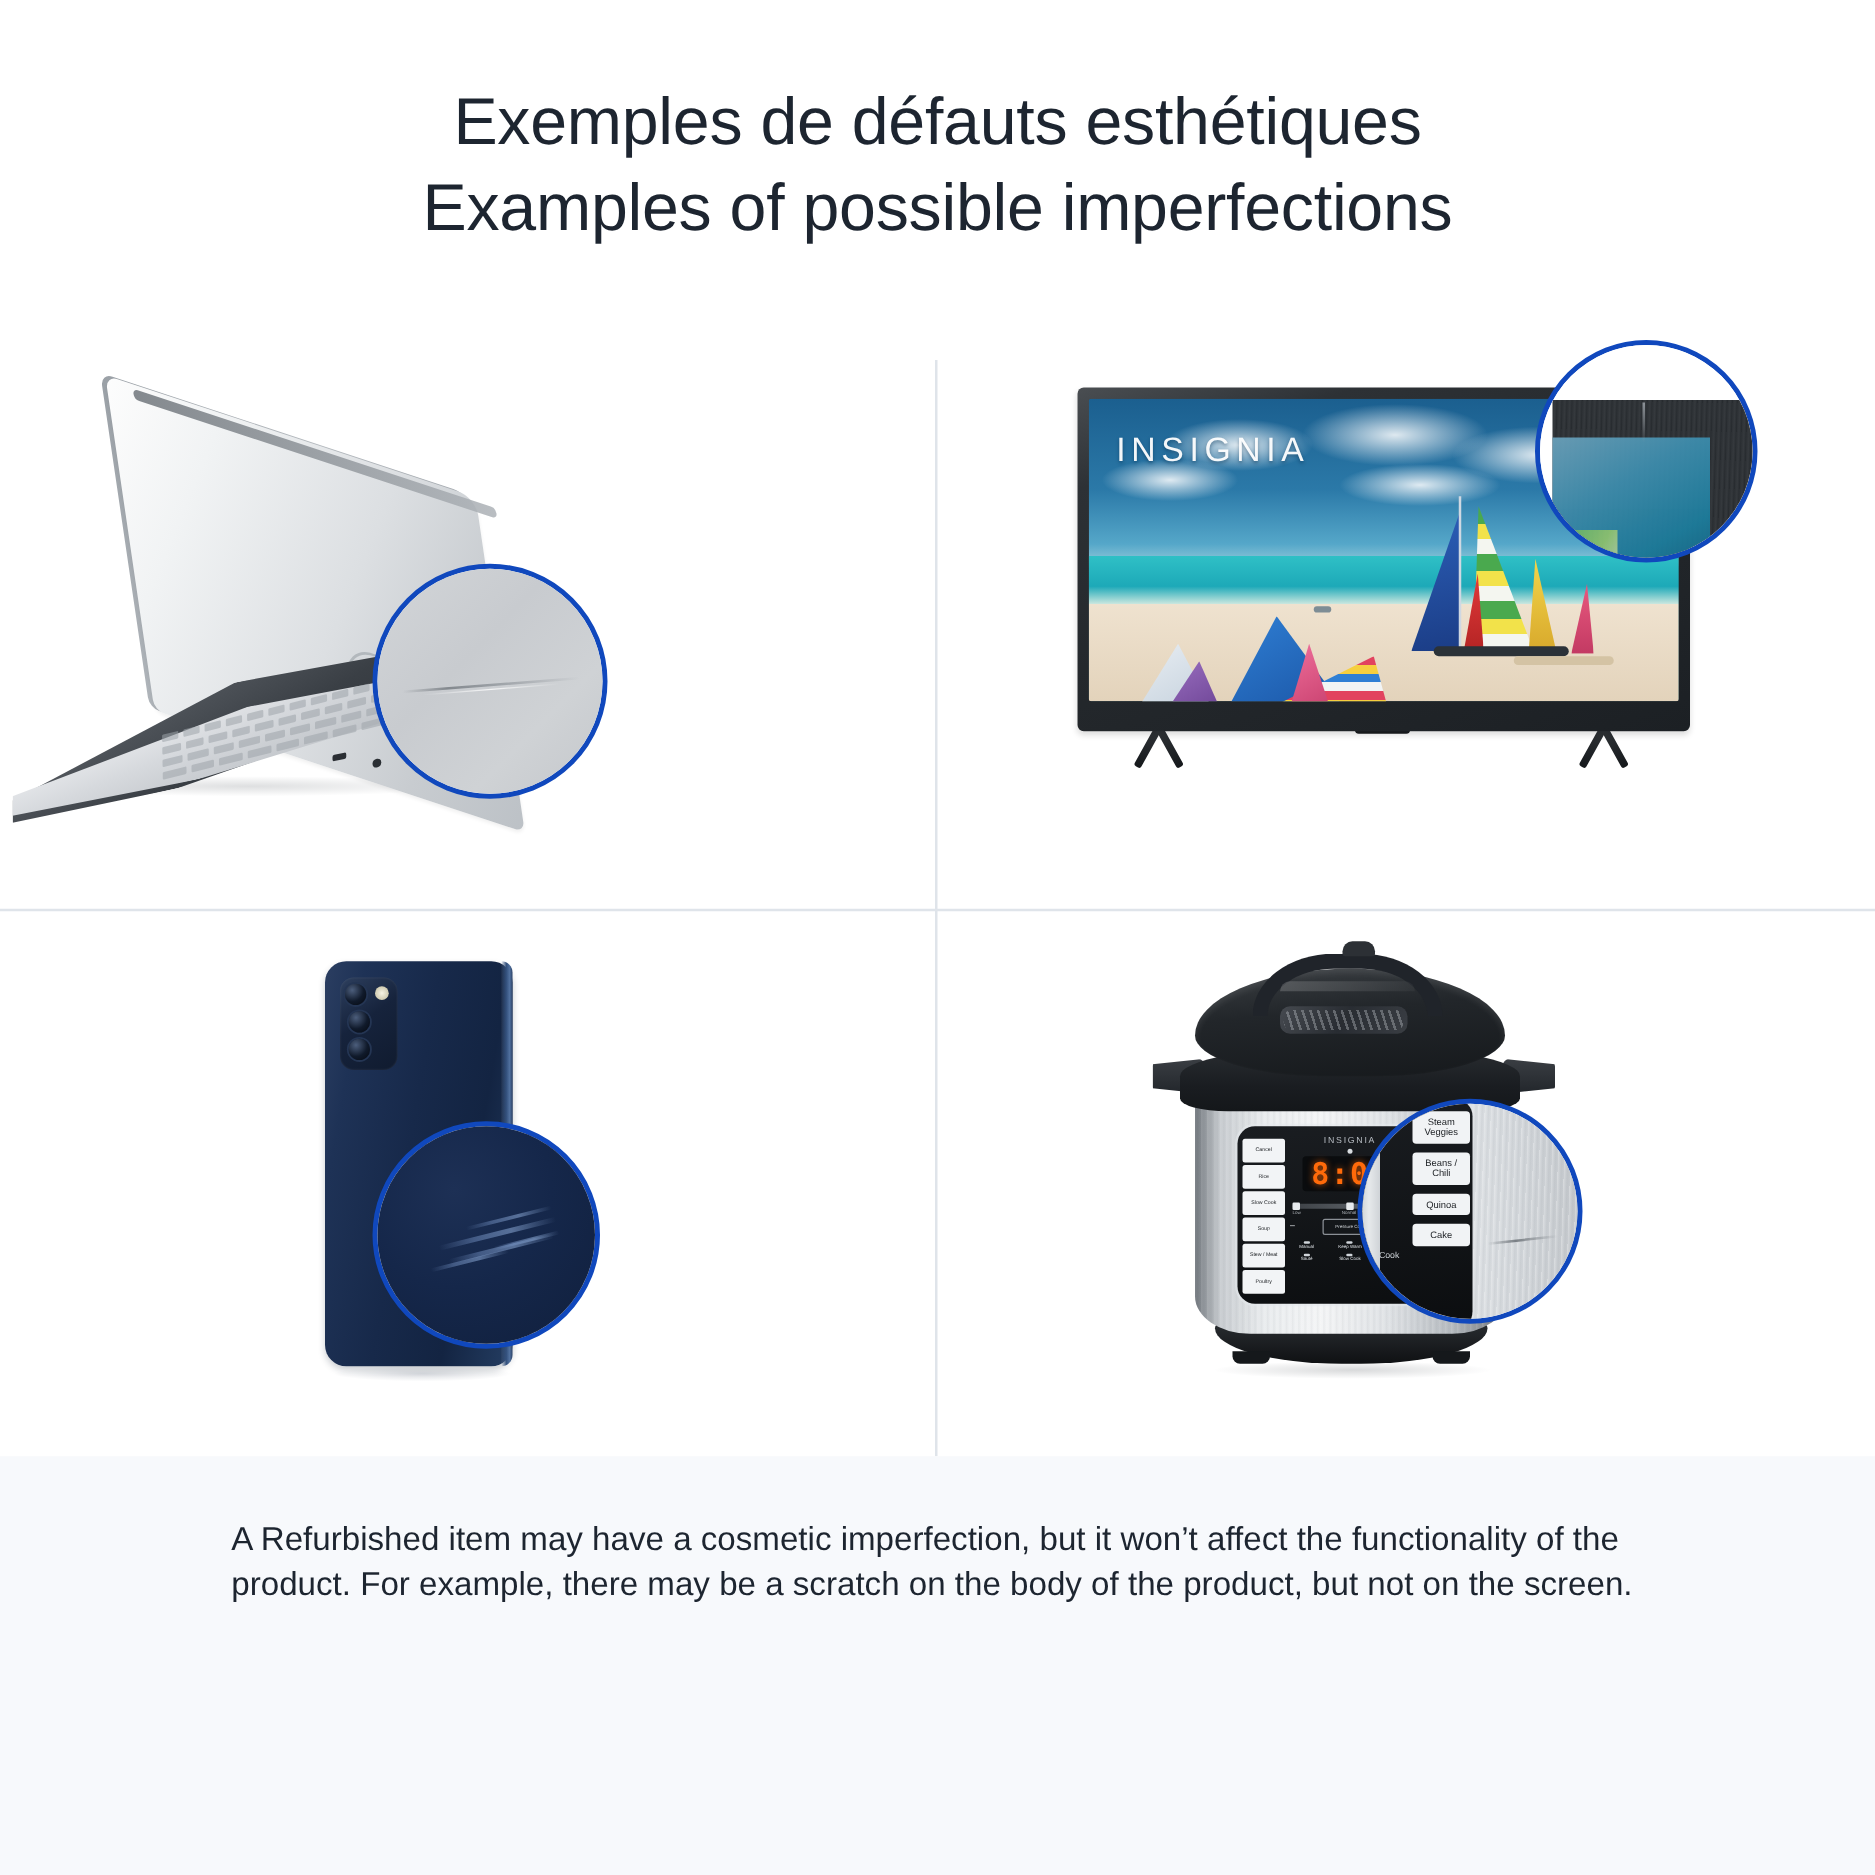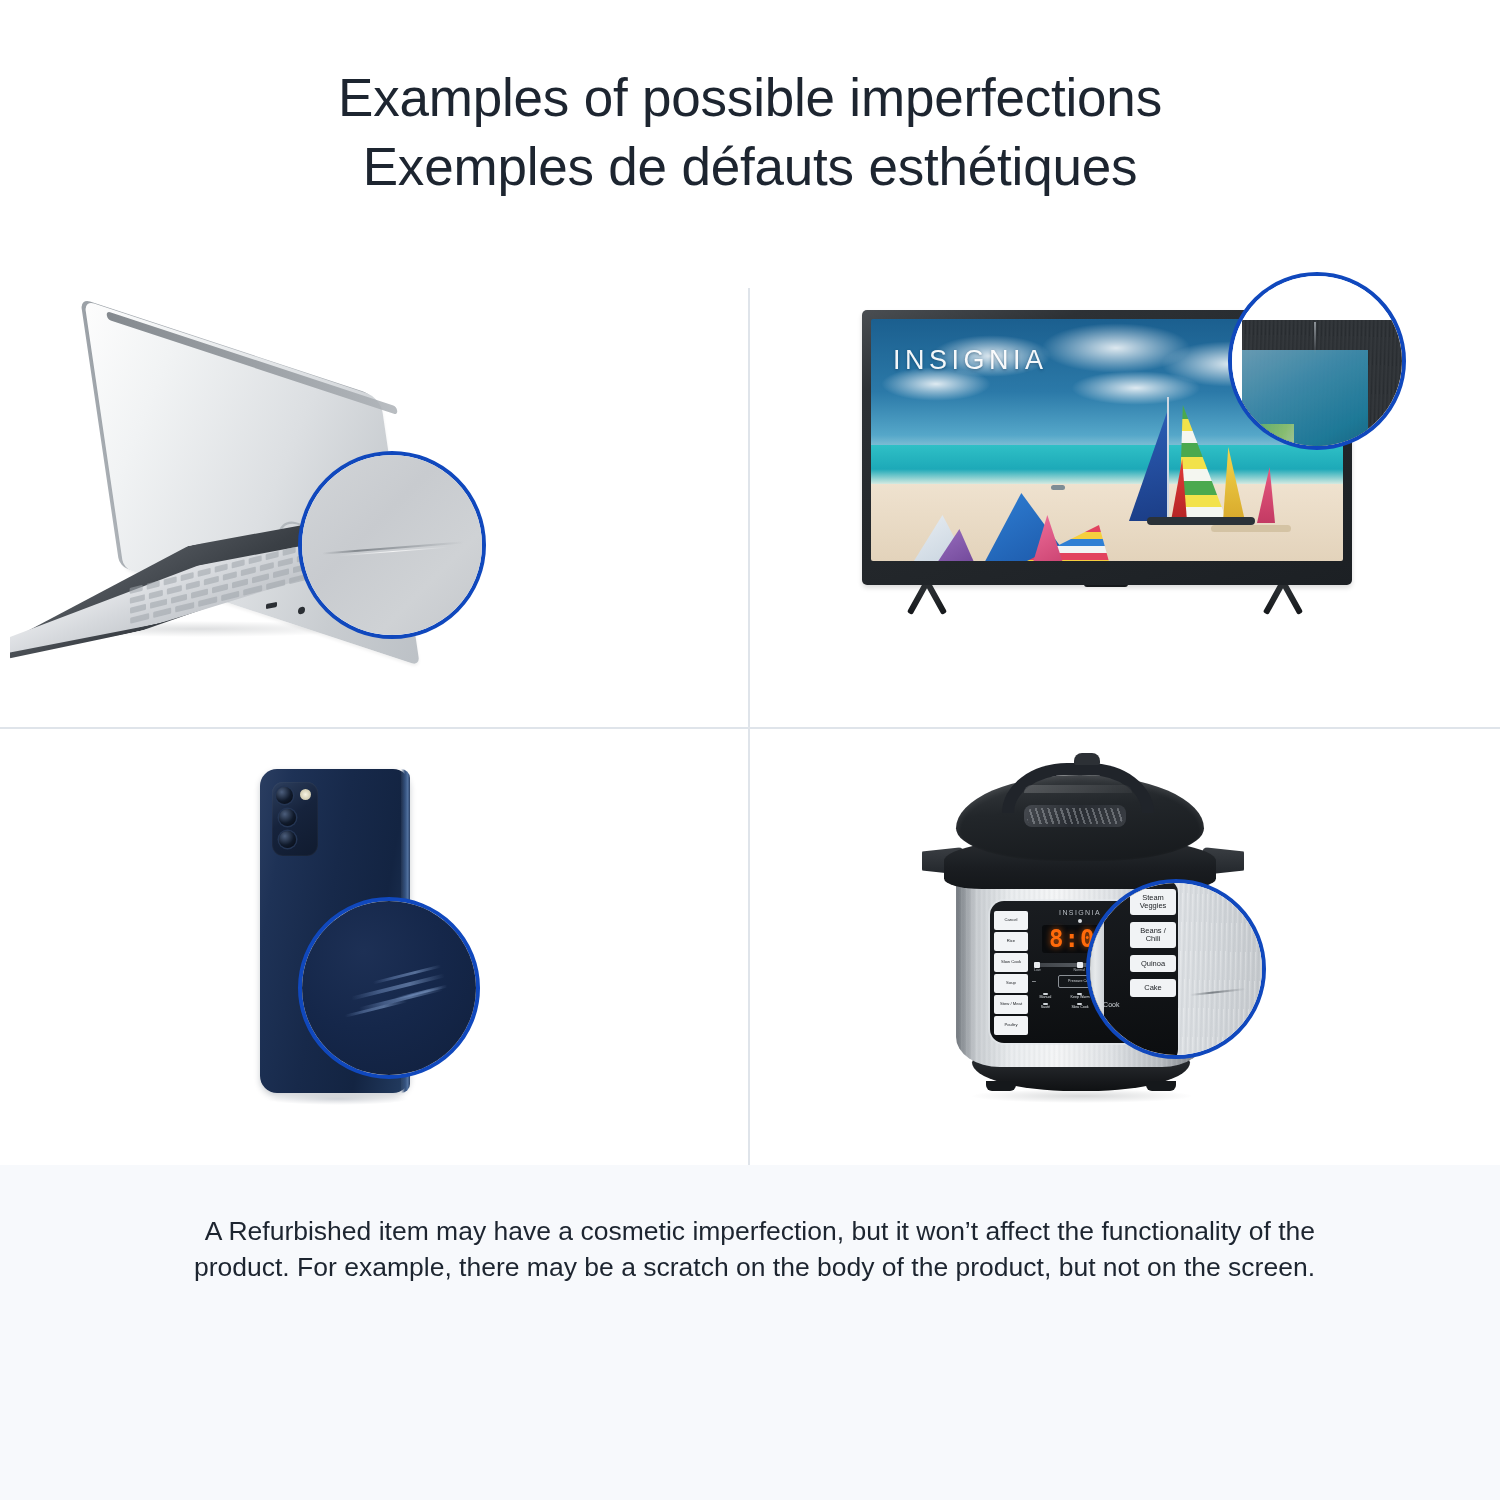--- a/index.html
+++ b/index.html
@@ -616,32 +616,32 @@
     display: flex;
     flex-direction: column;
     align-items: center;
     gap: 26px;
   }
   .footer-p {
     font-size: 26.5px;
     font-weight: 400;
     line-height: 1.36;
     color: #1d2530;
-    text-align: right;
+    text-align: left;
     max-width: 1130px;
   }
 </style>
 </head>
 <body>
 
 <div class="page">
 
   <div class="header">
+    <div class="header-line">Exemples de défauts esthétiques</div>
     <div class="header-line">Examples of possible imperfections</div>
-    <div class="header-line">Exemples de défauts esthétiques</div>
   </div>
 
   <div class="grid">
 
     <div class="divider-v"></div>
     <div class="divider-h"></div>
 
     <div class="cell cell-tl">
       <div class="stage">
         <div class="laptop-wrap">

